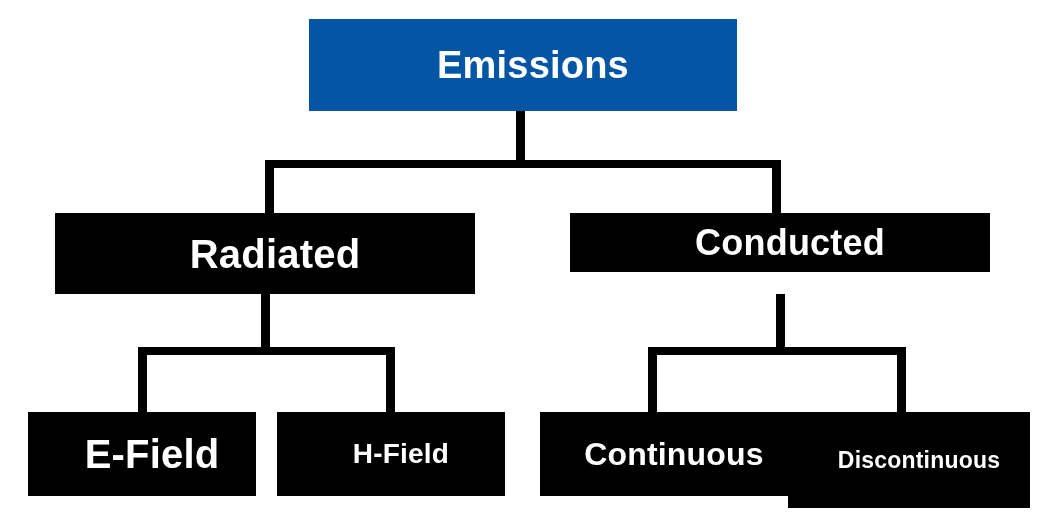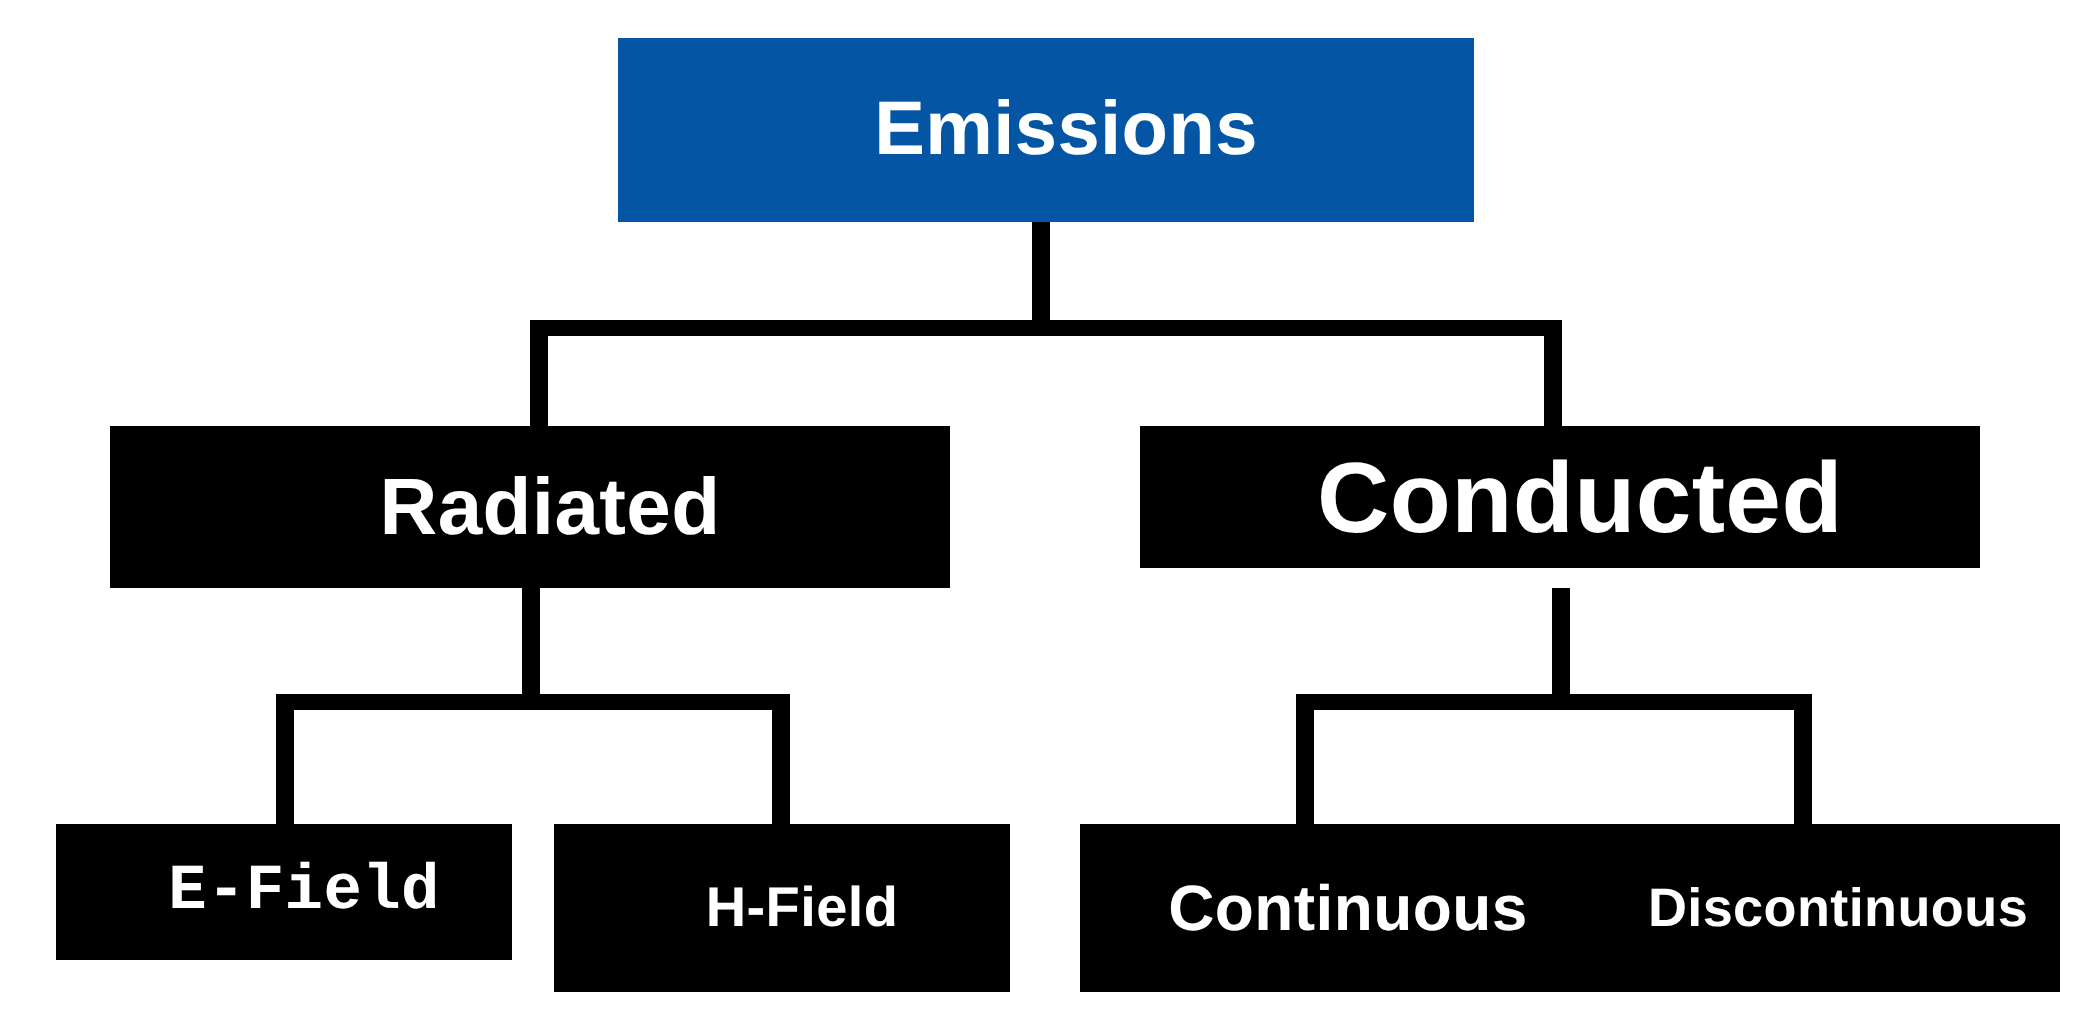--- a/index.html
+++ b/index.html
@@ -54,40 +54,39 @@
   #node-emissions {
     left: 309px; top: 19px; width: 428px; height: 92px;
     font-size: 38px;
   }
   
   #node-radiated {
     left: 55px; top: 213px; width: 420px; height: 81px;
     font-size: 40px;
   }
   #node-conducted {
-    left: 570px; top: 213px; width: 420px; height: 71px;
-    font-size: 50px;
+    left: 570px; top: 213px; width: 420px; height: 59px;
+    font-size: 36px;
   }
   
   #node-e-field {
-    left: 28px; top: 412px; width: 228px; height: 68px;
-    font-size: 32px;
-    font-family: Liberation Mono, monospace;
+    left: 28px; top: 412px; width: 228px; height: 84px;
+    font-size: 40px;
   }
   #node-h-field {
     left: 277px; top: 412px; width: 228px; height: 84px;
     font-size: 28px;
   }
   #node-continuous {
     left: 540px; top: 412px; width: 248px; height: 84px;
     font-size: 32px;
   }
   #node-discontinuous {
-    left: 788px; top: 412px; width: 242px; height: 84px;
-    font-size: 27px;
+    left: 788px; top: 412px; width: 242px; height: 96px;
+    font-size: 23px;
   }
 </style>
 </head>
 <body>
 
 <div id="diagram-root">
 
   <svg class="connector-layer" width="1046" height="516" viewBox="0 0 1046 516" aria-hidden="true">
     <g fill="#000000">
 

